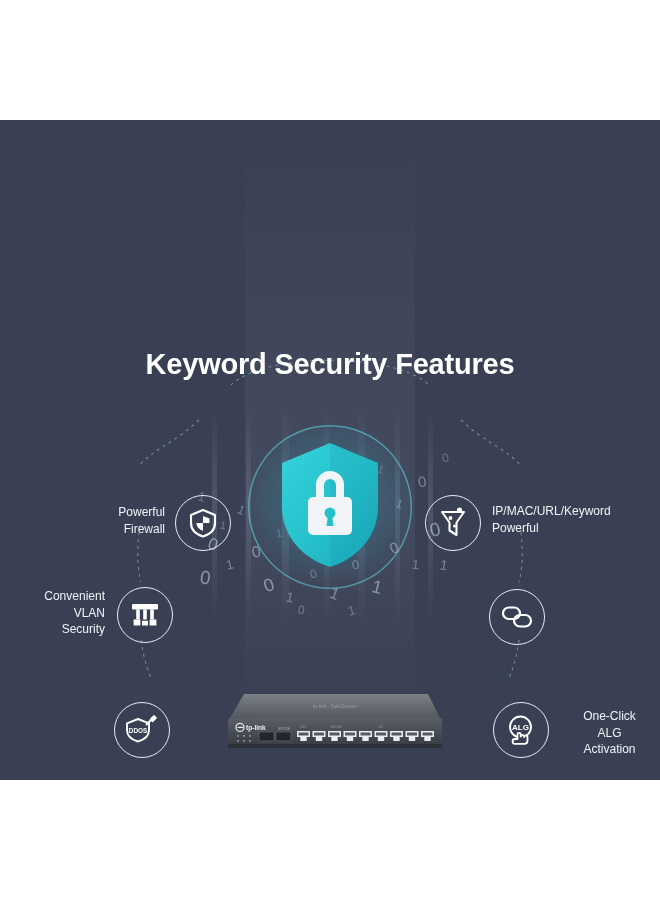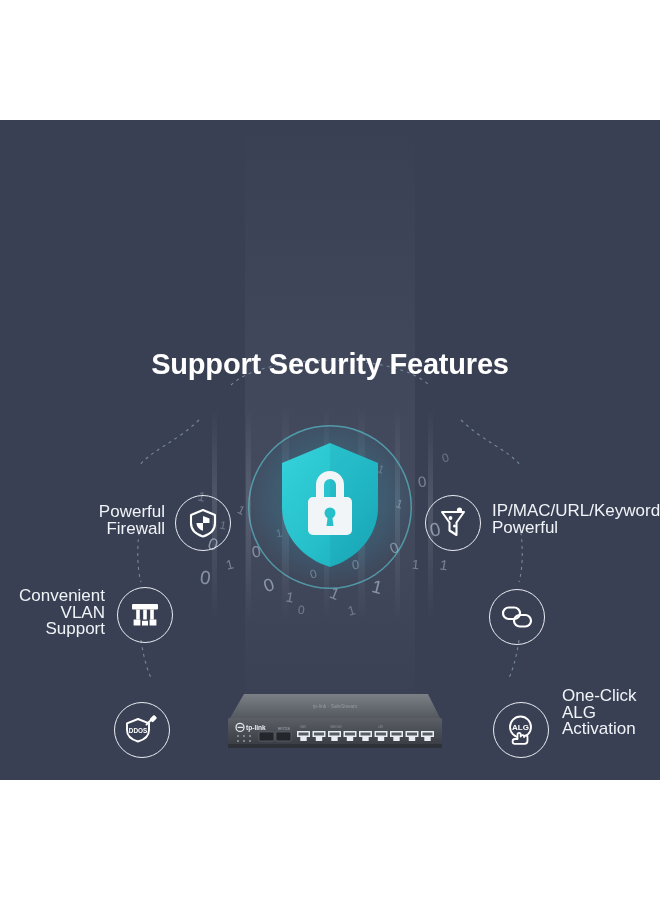--- a/index.html
+++ b/index.html
@@ -139,21 +139,21 @@
     box-sizing: border-box;
     display: flex;
     align-items: center;
     justify-content: center;
   }
   .node svg { display: block; }
 
   .label {
     position: absolute;
     color: #f0f3f7;
-    font-size: 17px;
+    font-size: 12px;
     line-height: 16.5px;
     white-space: pre-line;
   }
   .label.left  { text-align: right; }
   .label.right { text-align: left; }
 </style>
 </head>
 <body>
 
 <div id="stage">
@@ -166,21 +166,21 @@
         <path d="M231,265 C265,232 395,232 429,265"></path>
         <path d="M199,300 C176,322 152,330 140,345"></path>
         <path d="M461,300 C484,322 508,330 520,345"></path>
         <path d="M140,405 C136,432 138,452 141,462"></path>
         <path d="M520,405 C524,432 522,452 519,462"></path>
         <path d="M141,520 C144,540 148,552 152,560"></path>
         <path d="M519,520 C516,540 512,552 508,560"></path>
       </g>
     </svg>
 
-    <div id="title">Support Security Features</div>
+    <div id="title">Keyword Security Features</div>
 
     <div id="center-art">
       <div id="binary-layer">
         <div class="streak" style="left:22px"></div>
         <div class="streak" style="left:56px"></div>
         <div class="streak" style="left:92px;width:7px"></div>
         <div class="streak" style="left:134px"></div>
         <div class="streak" style="left:168px;width:7px"></div>
         <div class="streak" style="left:205px"></div>
         <div class="streak" style="left:238px"></div>
@@ -322,21 +322,21 @@
         <rect x="6.2" y="8.5" width="3.6" height="10" fill="#ffffff"></rect>
         <rect x="13.2" y="8.5" width="3.6" height="10" fill="#ffffff"></rect>
         <rect x="20.2" y="8.5" width="3.6" height="10" fill="#ffffff"></rect>
         <rect x="3.6" y="18.5" width="6.8" height="6" fill="#ffffff"></rect>
         <rect x="12" y="19.8" width="6" height="4.7" fill="#ffffff"></rect>
         <rect x="19.6" y="18.5" width="6.8" height="6" fill="#ffffff"></rect>
       </svg>
     </div>
     <div class="label left" style="left:5px; top:468px; width:100px;">Convenient
 VLAN
-Support</div>
+Security</div>
 
     <div class="node" style="left:114px; top:582px;">
       <svg width="34" height="32" viewBox="0 0 34 32">
         <path d="M13 5 L24 9.3 L24 16 C24 22 19 25.8 13 27.5 C7 25.8 2 22 2 16 L2 9.3 Z" fill="none" stroke="#ffffff" stroke-width="1.9" stroke-linejoin="round"></path>
         <text x="13" y="19" fill="#ffffff" font-size="6.4" font-weight="bold" font-family="Liberation Sans, sans-serif" text-anchor="middle">DDOS</text>
         <g stroke="#ffffff" stroke-width="1.9" stroke-linecap="round">
           <path d="M21.5 10.5 L26.5 5.5"></path>
         </g>
         <rect x="25" y="2.4" width="6.6" height="4.6" rx="1.2" fill="#ffffff" transform="rotate(-45 28.3 4.7)"></rect>
       </svg>
@@ -360,18 +360,18 @@
       </svg>
     </div>
 
     <div class="node" style="left:493px; top:582px;">
       <svg width="32" height="32" viewBox="0 0 32 32">
         <circle cx="15.5" cy="13" r="10.5" fill="none" stroke="#ffffff" stroke-width="1.9"></circle>
         <text x="15.5" y="16" fill="#ffffff" font-size="8" font-weight="bold" font-family="Liberation Sans, sans-serif" text-anchor="middle">ALG</text>
         <path d="M12.5 20.5 L12.5 25 L10 25 A2.4 2.4 0 0 0 10 29.8 L19.5 29.8 A3 3 0 0 0 22.5 26.8 L22.5 23.2 A1.7 1.7 0 0 0 19.1 23.2 A1.7 1.7 0 0 0 15.7 22.6 L15.7 20.5 A1.6 1.6 0 0 0 12.5 20.5 Z" fill="#3a4053" stroke="#ffffff" stroke-width="1.8" stroke-linejoin="round"></path>
       </svg>
     </div>
-    <div class="label right" style="left:562px; top:568px; width:95px;">One-Click
+    <div class="label right" style="left:562px; top:588px; width:95px;text-align:center;">One-Click
 ALG
 Activation</div>
 
   </div>
 </div>
 
 </body></html>

